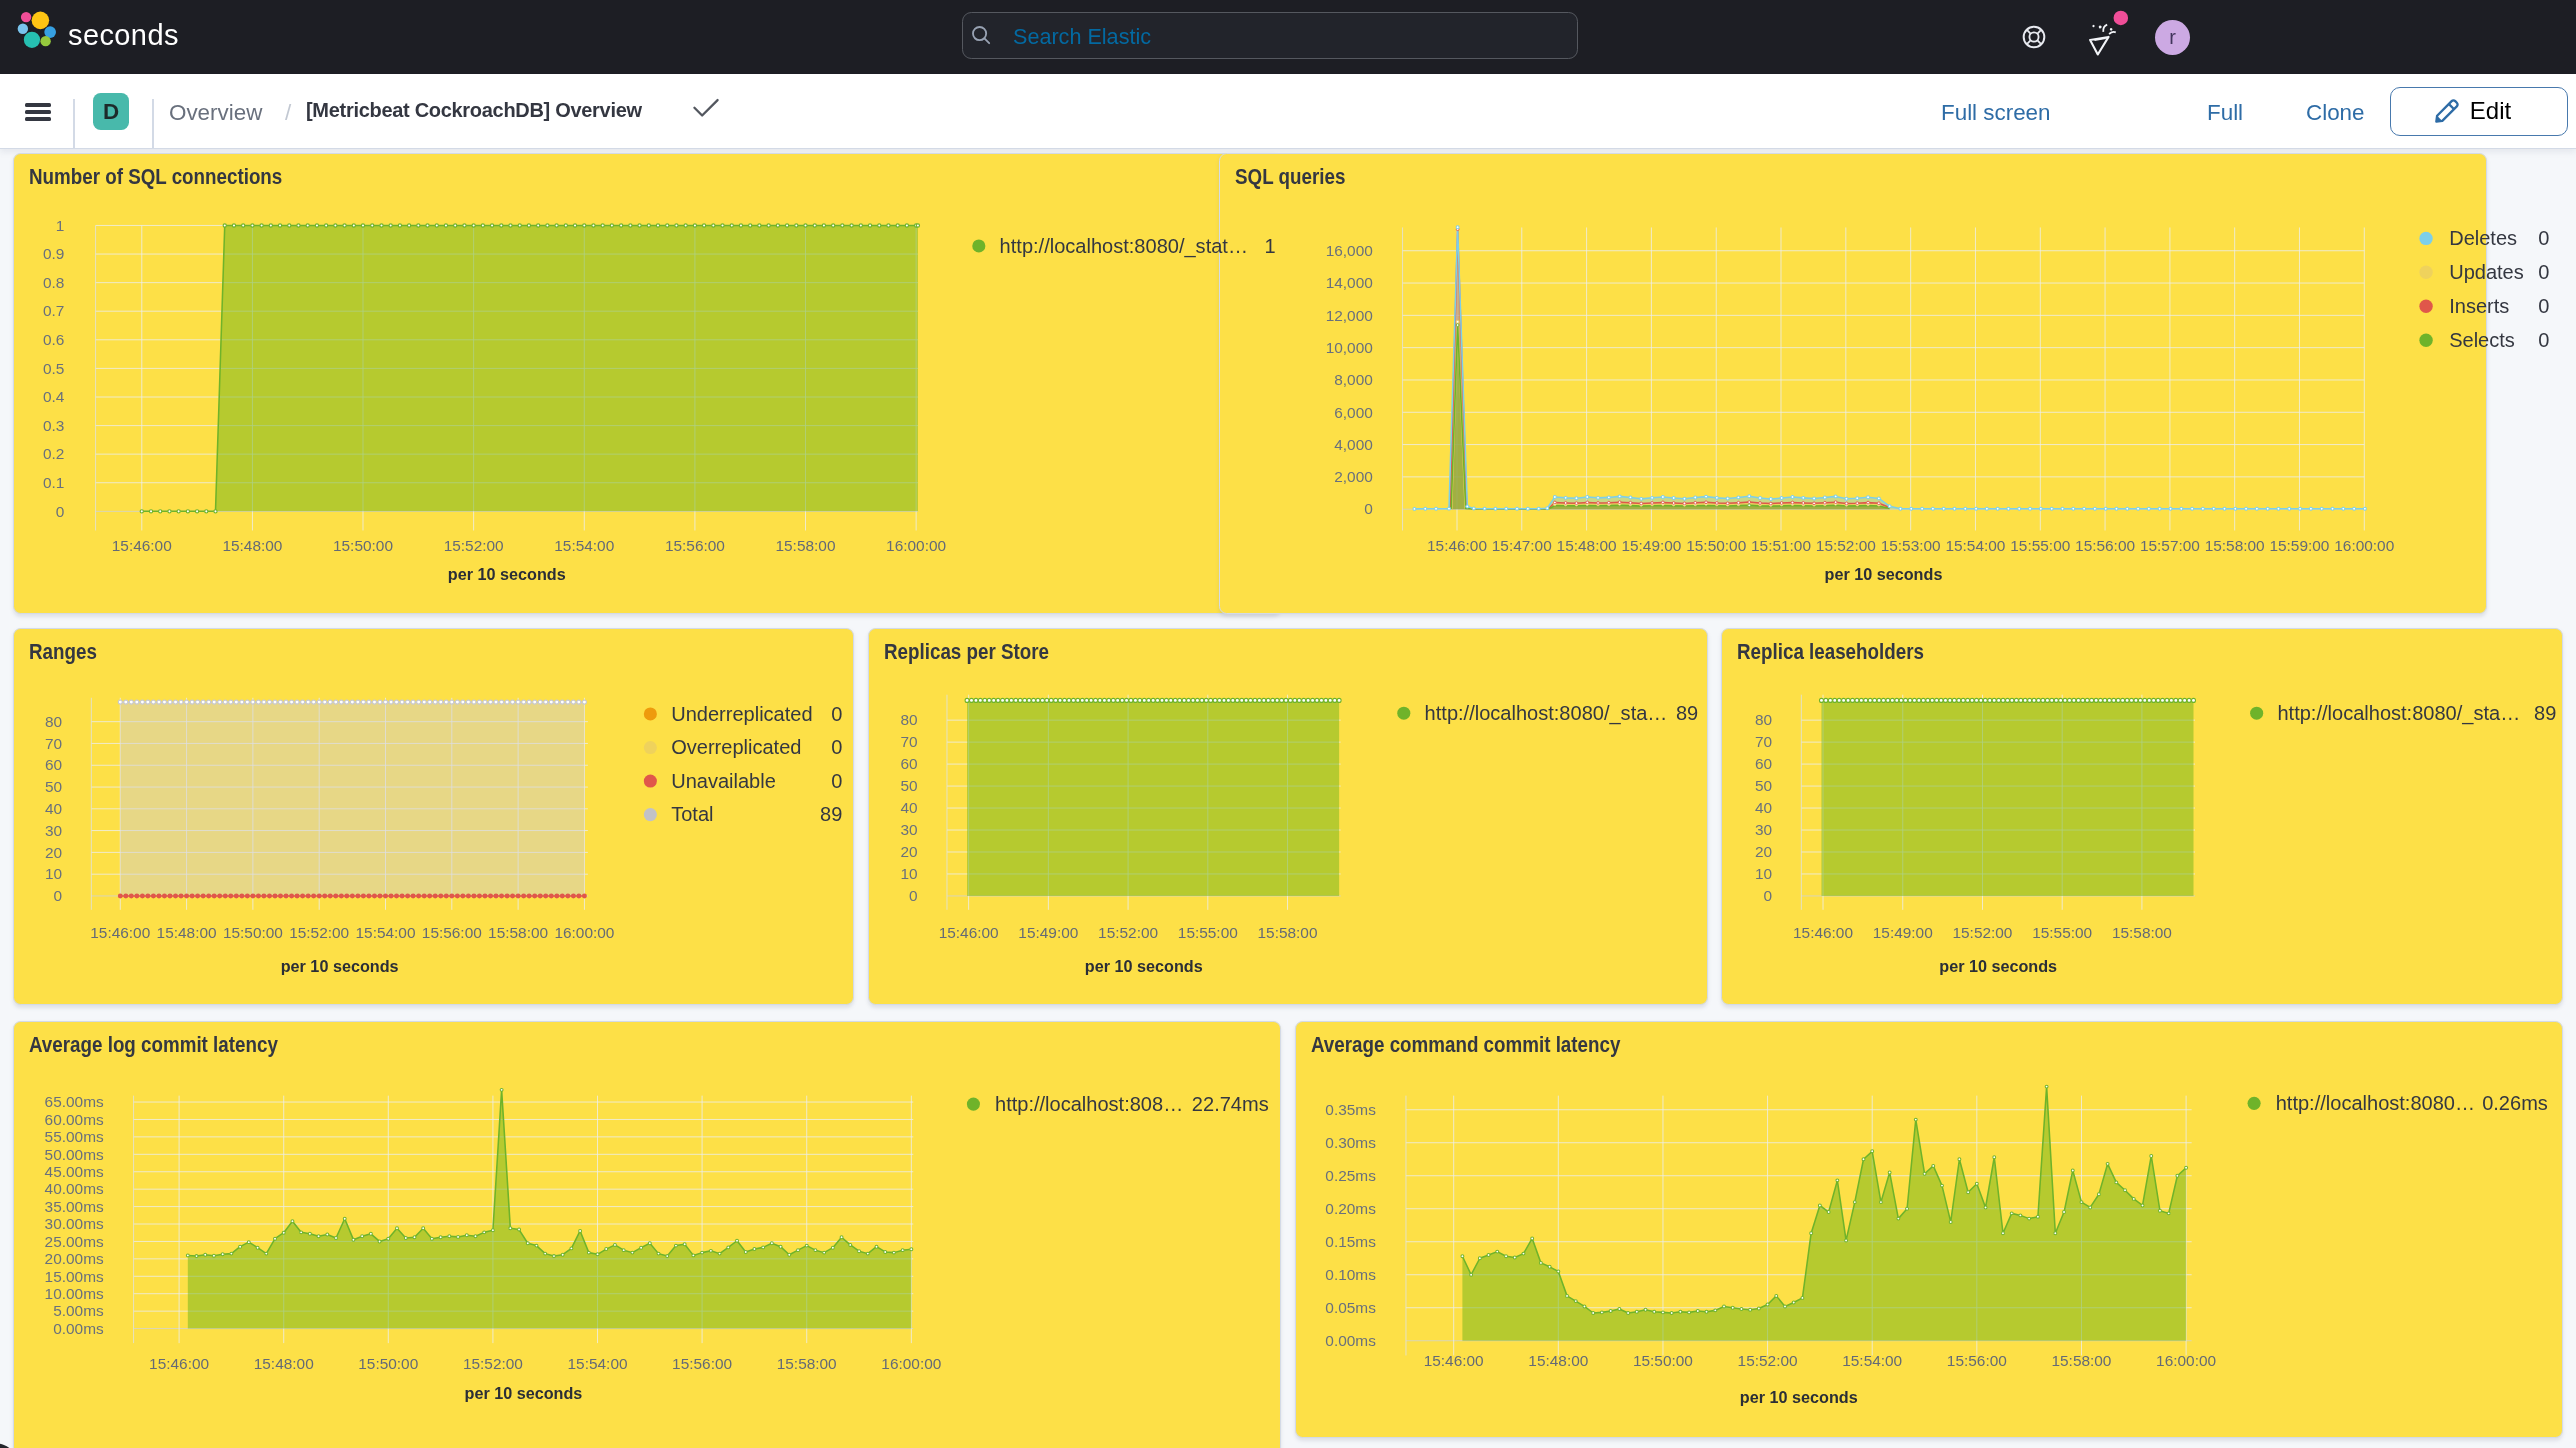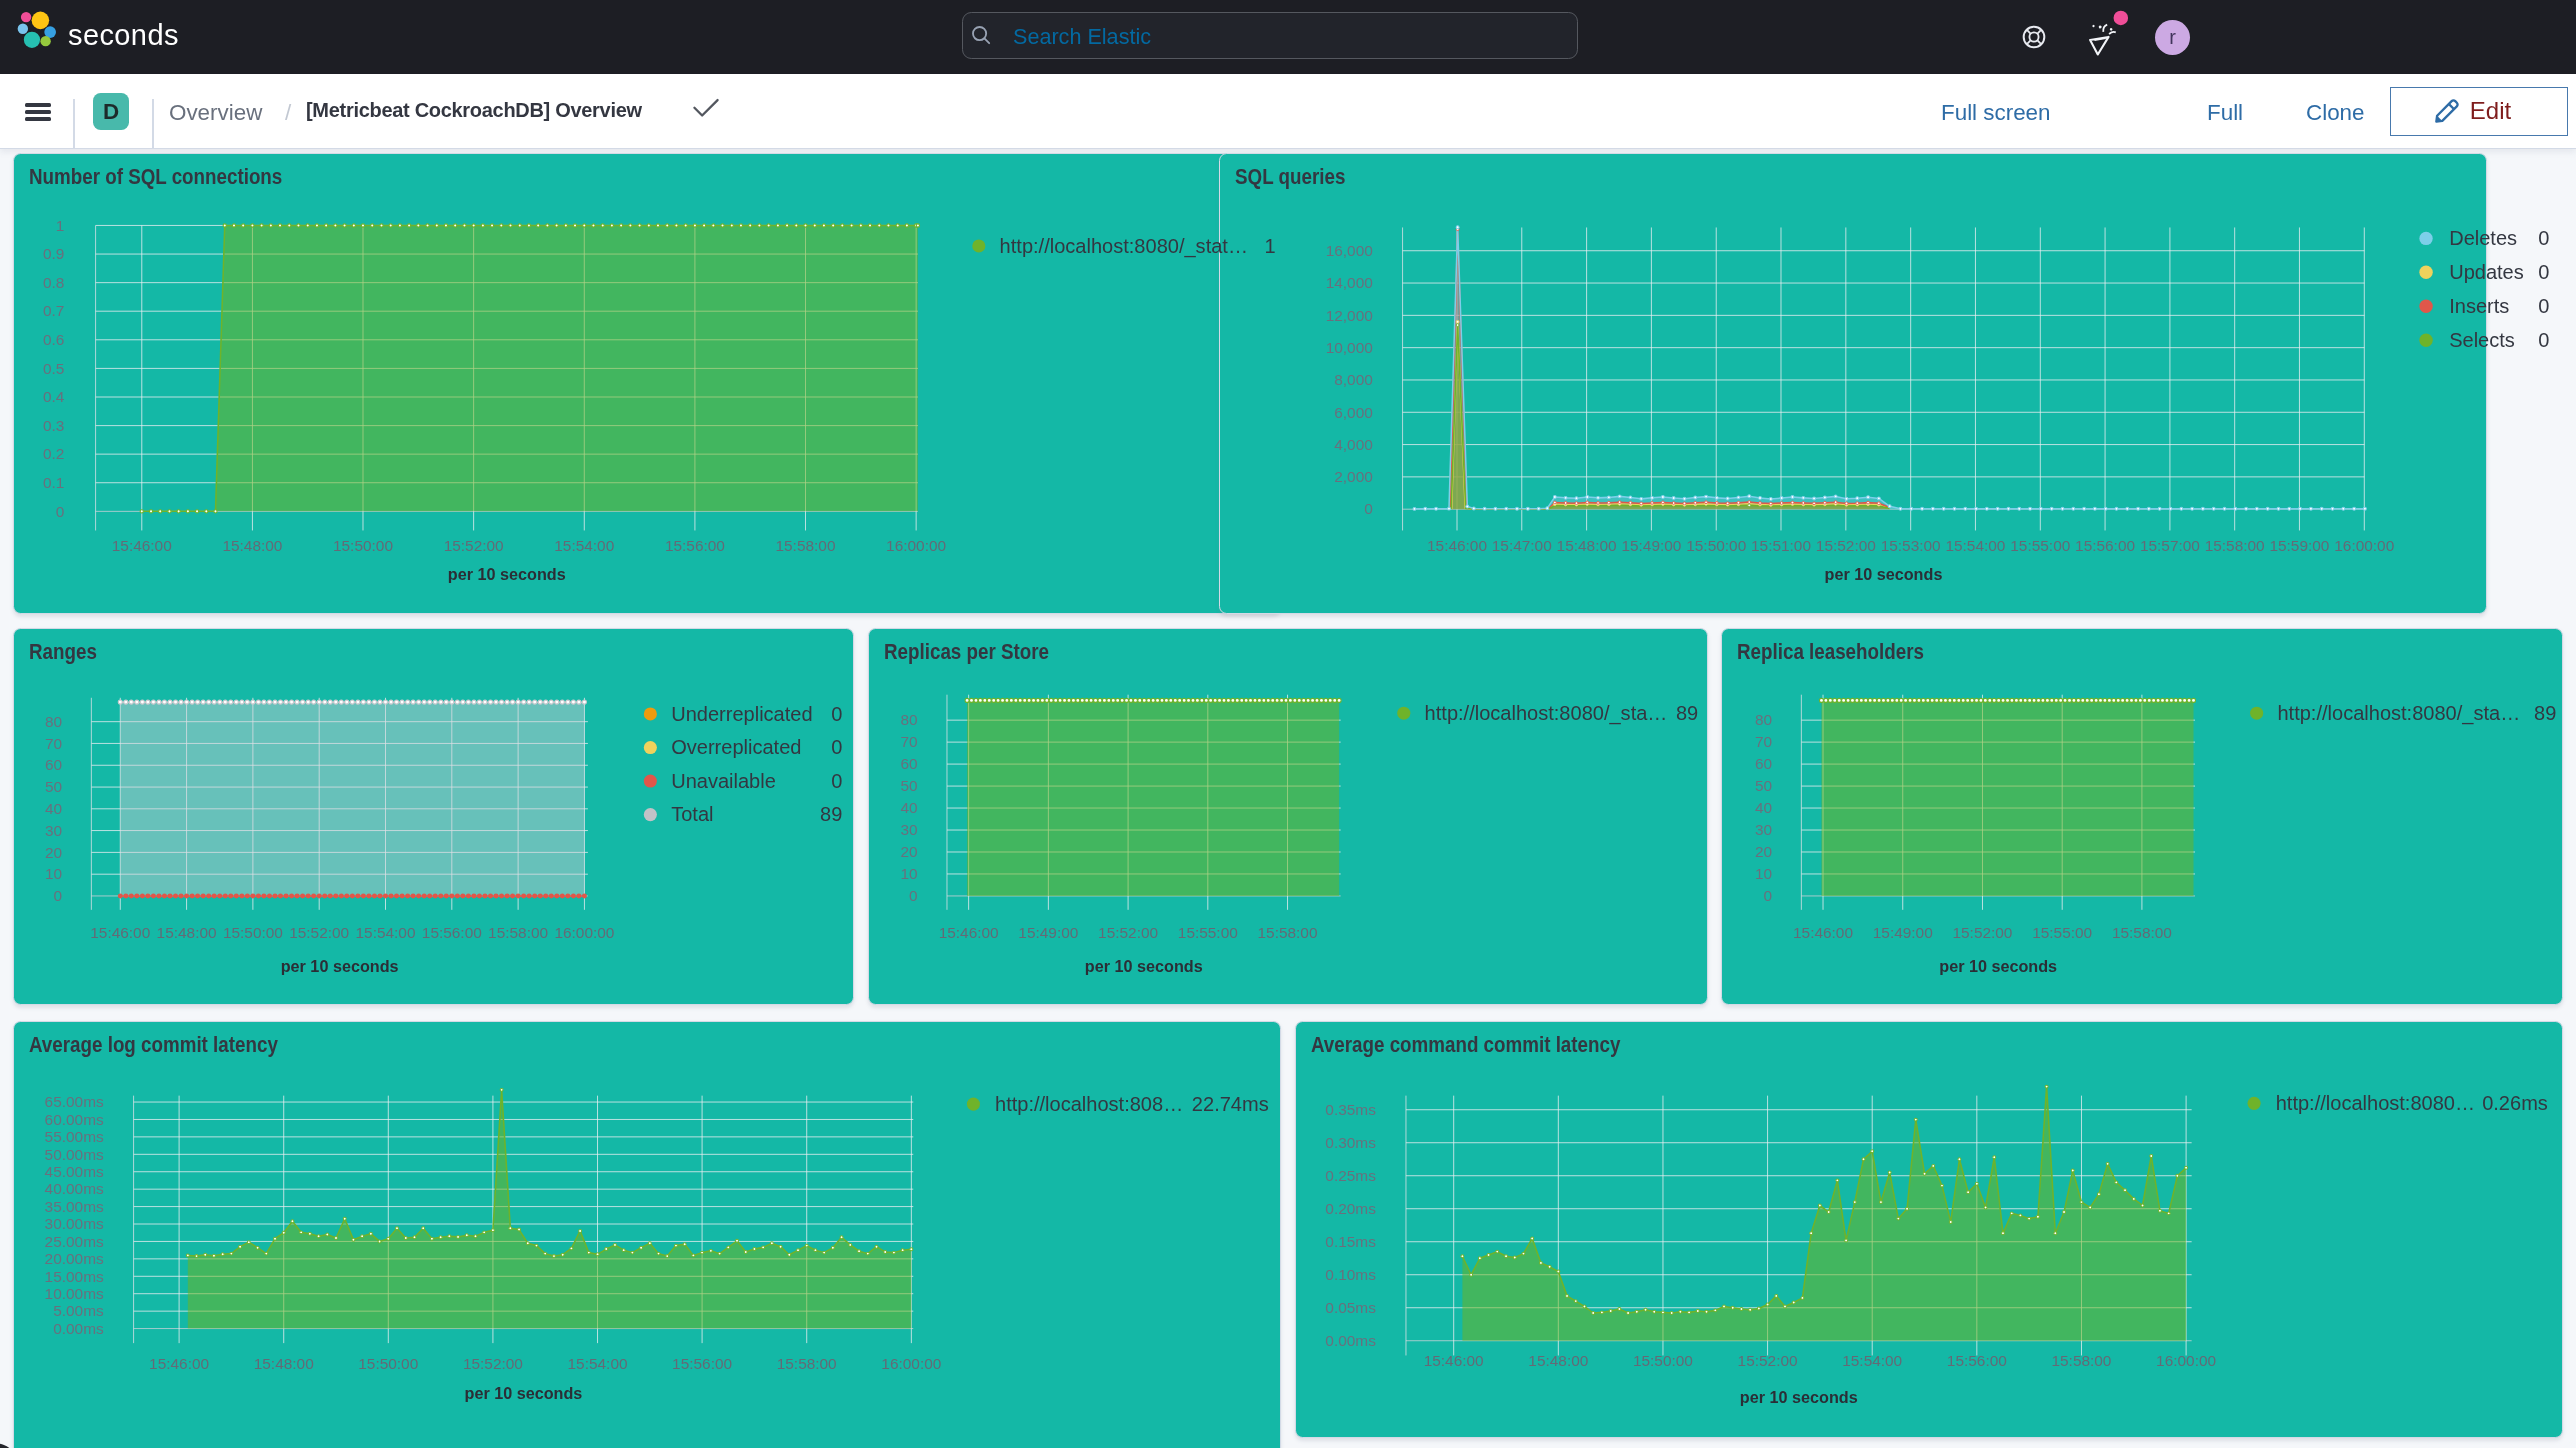--- a/index.html
+++ b/index.html
@@ -7,22 +7,22 @@
 .search{position:absolute;left:962px;top:11.6px;width:616px;height:47px;background:#22242b;border:1.5px solid #55585f;border-radius:9.3px}
 .sphold{position:absolute;left:1013px;top:24px;font-size:21.6px;color:#0369a1}
 .avatar{position:absolute;left:2155px;top:20px;width:35px;height:35px;border-radius:50%;background:#cca9e3;color:#41355c;font-size:20px;text-align:center;line-height:35px}
 .toolbar{position:absolute;left:0;top:74px;width:100%;height:75px;background:#fff;border-bottom:1.5px solid #d3dae6;box-shadow:0 3.9px 6.2px rgba(115,125,145,0.12)}
 .hamb{position:absolute;left:25px;width:25.5px;height:3.5px;background:#343741;border-radius:1.5px}
 .vsep{position:absolute;top:99px;height:49px;width:1.5px;background:#d3dae6}
 .dbadge{position:absolute;left:93px;top:93px;width:36px;height:37px;border-radius:7.7px;background:#48b9ab;color:#1d2a2a;font-size:22.4px;font-weight:bold;text-align:center;line-height:37px}
 .crumb{position:absolute;top:100px;font-size:22.4px;color:#69707d}
 .btitle{position:absolute;top:99px;font-size:20px;font-weight:bold;color:#343741;letter-spacing:-0.3px}
 .tlink{position:absolute;top:100px;font-size:22.4px;color:#2e6ca6}
-.editbtn{position:absolute;left:2390px;top:87px;width:178px;height:49px;border:1.5px solid #4879ad;border-radius:0;color:#7f1d1d;font-size:24px;text-align:center;line-height:46px}
-.panel{position:absolute;background:#14b8a6;border:1.2px solid #d3dae6;border-radius:7.7px;box-shadow:0 2.3px 3.9px rgba(120,130,150,0.18)}
+.editbtn{position:absolute;left:2390px;top:87px;width:178px;height:49px;border:1.5px solid #4879ad;border-radius:10px;color:#000000;font-size:24px;text-align:center;line-height:46px}
+.panel{position:absolute;background:#fde047;border:1.2px solid #d3dae6;border-radius:7.7px;box-shadow:0 2.3px 3.9px rgba(120,130,150,0.18)}
 .ptitle{position:absolute;left:14.7px;top:10px;font-size:21.6px;font-weight:bold;color:#343741;transform:scaleX(0.87);transform-origin:0 0;white-space:nowrap}
 .corner{position:absolute;left:-32px;top:1443px;width:52px;height:52px;border-radius:50%;background:#25262c}
 </style></head><body>
 <div class="hdr"></div>
 <svg width="63" height="52" viewBox="0 0 96 80" style="position:absolute;left:4.6px;top:7.7px">
 <circle cx="32" cy="14" r="8" fill="#f04e98"></circle>
 <circle cx="54" cy="19" r="13.5" fill="#fec514"></circle>
 <circle cx="69" cy="37" r="9" fill="#36a0e2"></circle>
 <circle cx="27" cy="32" r="8" fill="#79c3ec"></circle>
 <circle cx="41" cy="49" r="12.5" fill="#26bfb1"></circle>

